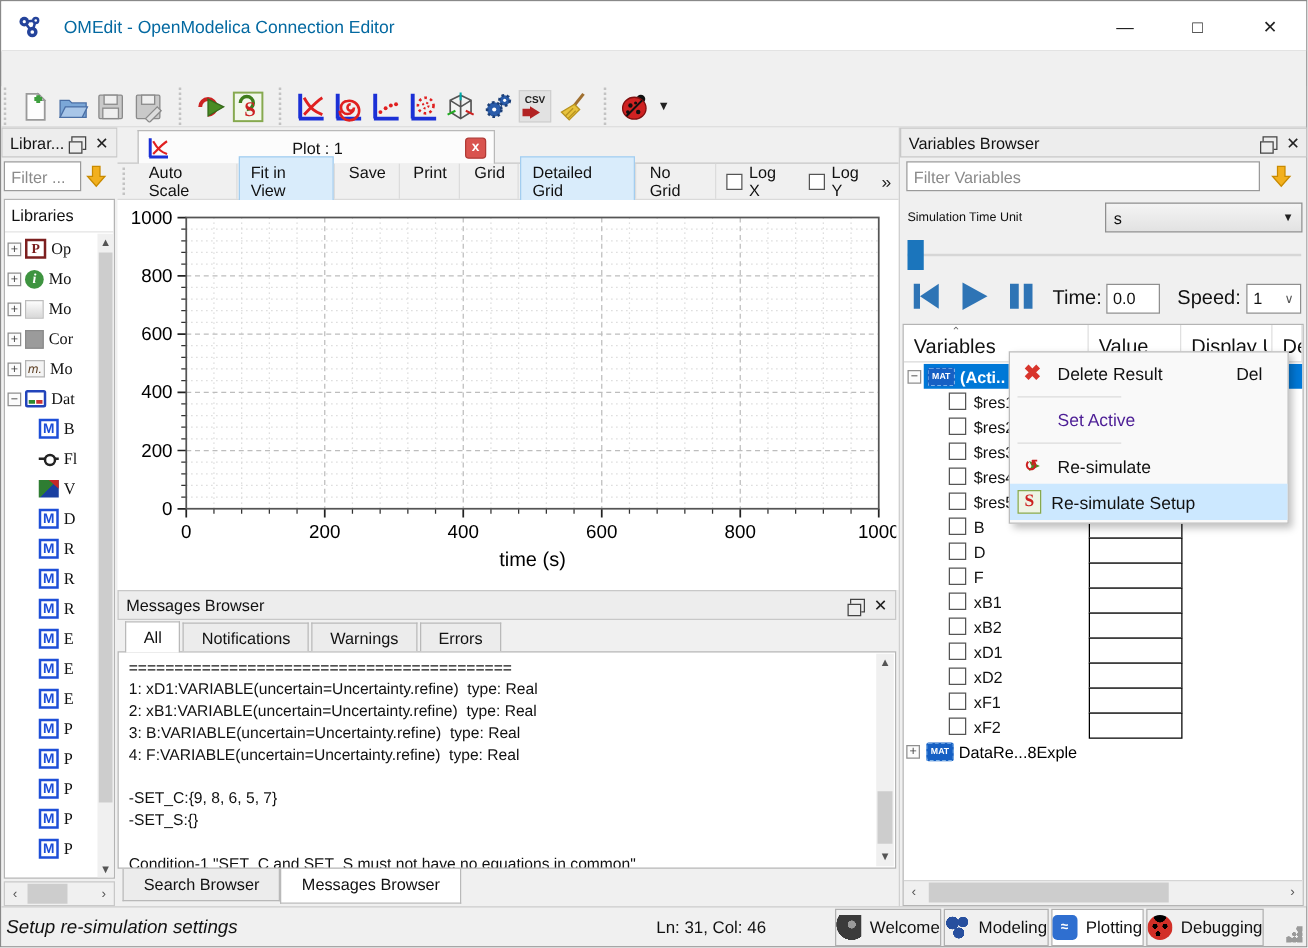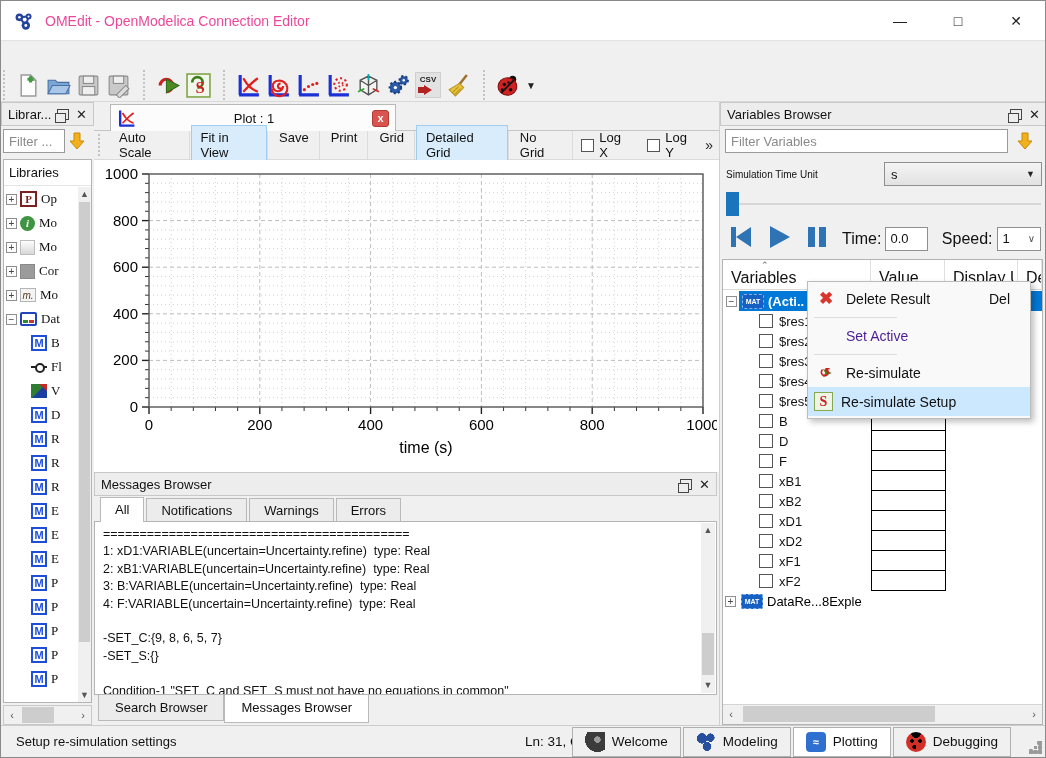--- a/index.html
+++ b/index.html
@@ -4,21 +4,21 @@
 <style>
   * { margin:0; padding:0; box-sizing:border-box; }
   html,body { width:1046px; height:758px; font-family:"Liberation Sans", sans-serif; }
   .window { position:relative; width:1046px; height:758px; background:#f0f0f0;
             border:1px solid #898989; overflow:hidden; font-size:13px; color:#111; }
 
   
   .titlebar { position:absolute; left:0; top:0; width:100%; height:40px; background:#fff;
               border-bottom:1px solid #e3e3e3; display:flex; align-items:center; }
   .app-logo { margin-left:12px; width:22px; height:22px; }
-  .title-text { margin-left:10px; font-size:14px; color:#ec4899; }
+  .title-text { margin-left:16px; font-size:14px; color:#0369a1; }
   .win-controls { position:absolute; right:0; top:0; height:40px; display:flex; }
   .win-btn { width:58px; height:40px; display:flex; align-items:center; justify-content:center;
              font-size:14px; color:#222; }
 
   
   .menubar { position:absolute; left:0; top:41px; width:100%; height:27px; background:#fff;
              display:flex; align-items:center; padding-left:8px; }
   .menu-item { padding:4px 11px; font-size:14px; }
   .menu-item.disabled { color:#a5a5a5; }
 
@@ -202,24 +202,24 @@
   .ctx-ico.i-resim::after { content:"↺"; color:#cc2020; font-weight:bold; margin-left:-13px; font-size:13px; }
   .ctx-ico.i-resim-setup { border:1px solid #86a94f; background:#eef4e6; width:19px; height:19px; }
   .ctx-ico.i-resim-setup::before { content:"S"; color:#cc2020; font-weight:bold;
              font-family:"Liberation Serif",serif; font-size:14px; }
   .ctx-label { flex:1; }
   .ctx-shortcut { margin-right:12px; }
 
   
   .statusbar { position:absolute; left:0; bottom:0; width:100%; height:32px; background:#f0f0f0;
                border-top:1px solid #cccccc; display:flex; align-items:center; }
-  .sb-msg { margin-left:15px; font-size:13px; }
+  .sb-msg { margin-left:4px; font-size:15px;font-style:italic; }
   .sb-pos { position:absolute; left:524px; font-size:13.5px; }
   .sb-persp { position:absolute; right:34px; display:flex; }
-  .persp-btn { height:30px; display:flex; align-items:center; padding:0 12px; border:1px solid #b0b0b0;
+  .persp-btn { height:30px; display:flex; align-items:center; padding:0 0; border:1px solid #b0b0b0;
                background:#f0f0f0; margin-left:2px; font-size:13.5px; gap:7px; }
   .persp-btn.active { background:#fff; }
   .p-ico { width:20px; height:20px; flex:none; }
   .p-ico.i-welcome { background:radial-gradient(circle at 62% 38%, #9a9a9a 0 18%, #3b3b3b 19% 70%, transparent 71%); }
   .p-ico.i-modeling { background:
       radial-gradient(circle at 30% 32%, #274f9e 0 26%, transparent 27%),
       radial-gradient(circle at 72% 28%, #274f9e 0 20%, transparent 21%),
       radial-gradient(circle at 55% 72%, #274f9e 0 24%, transparent 25%); }
   .p-ico.i-plotting { background:#2f6fd0; border-radius:4px; color:#fff; font-size:11px;
       display:flex; align-items:center; justify-content:center; }

